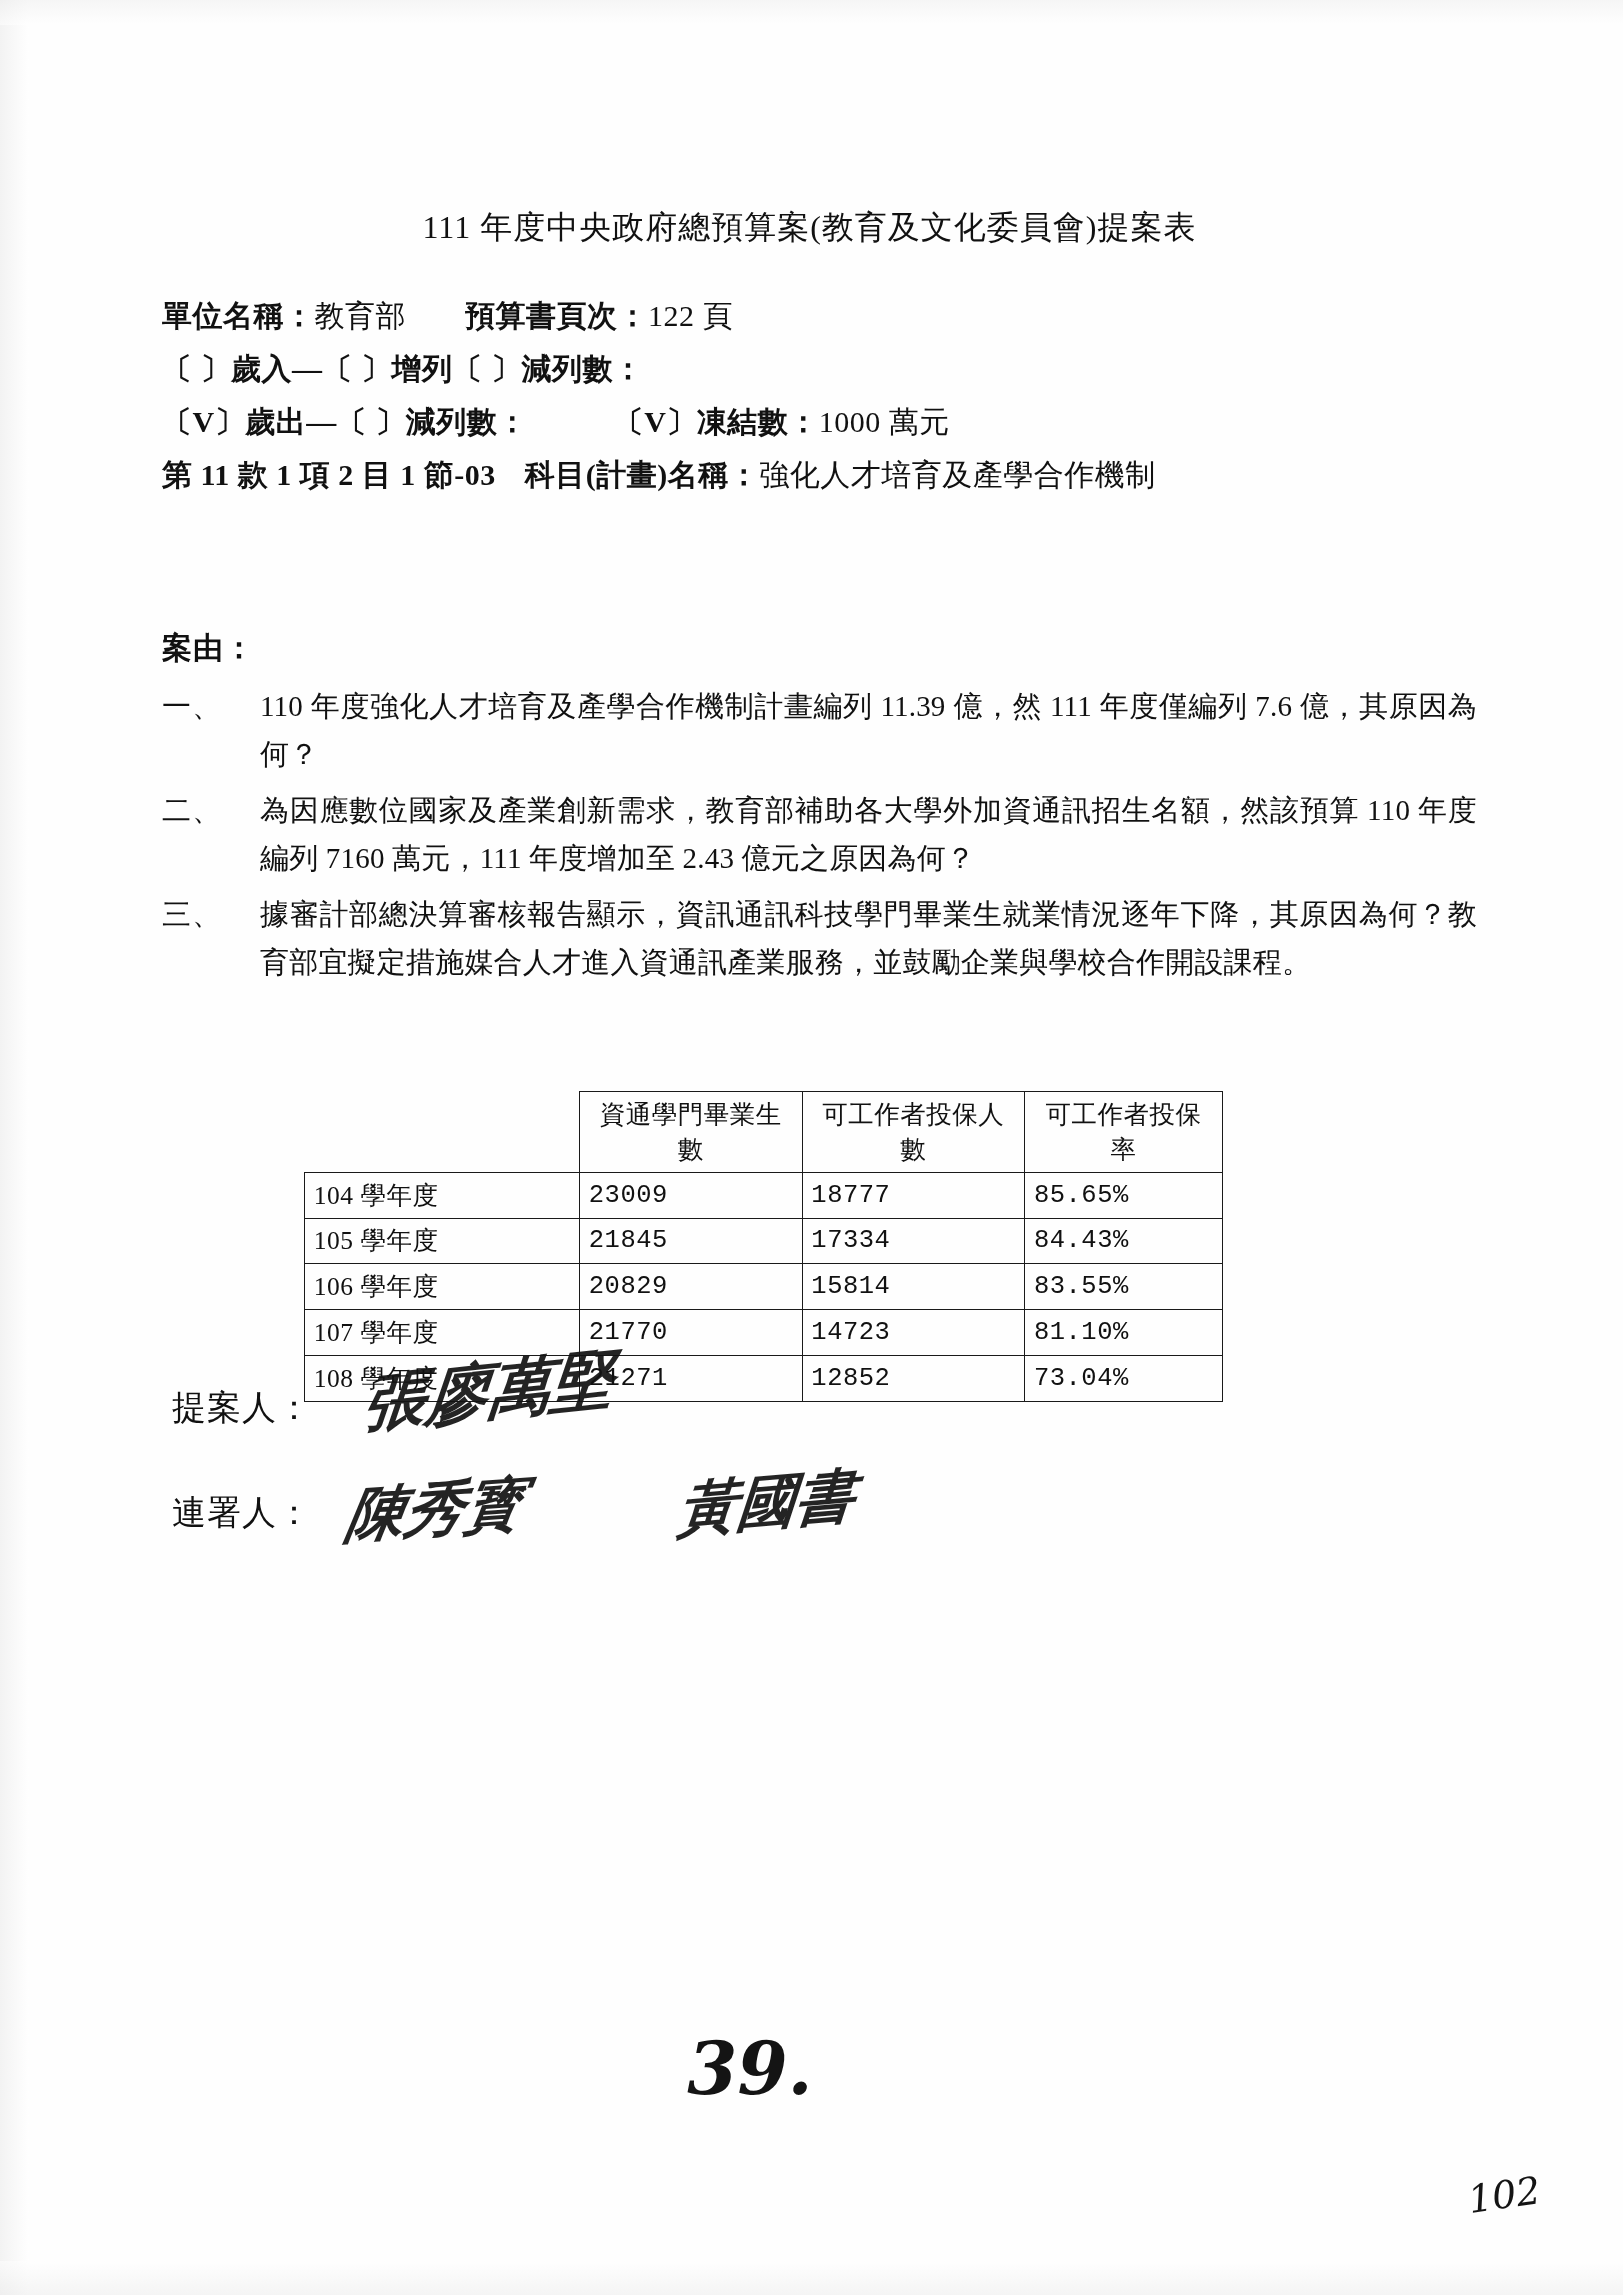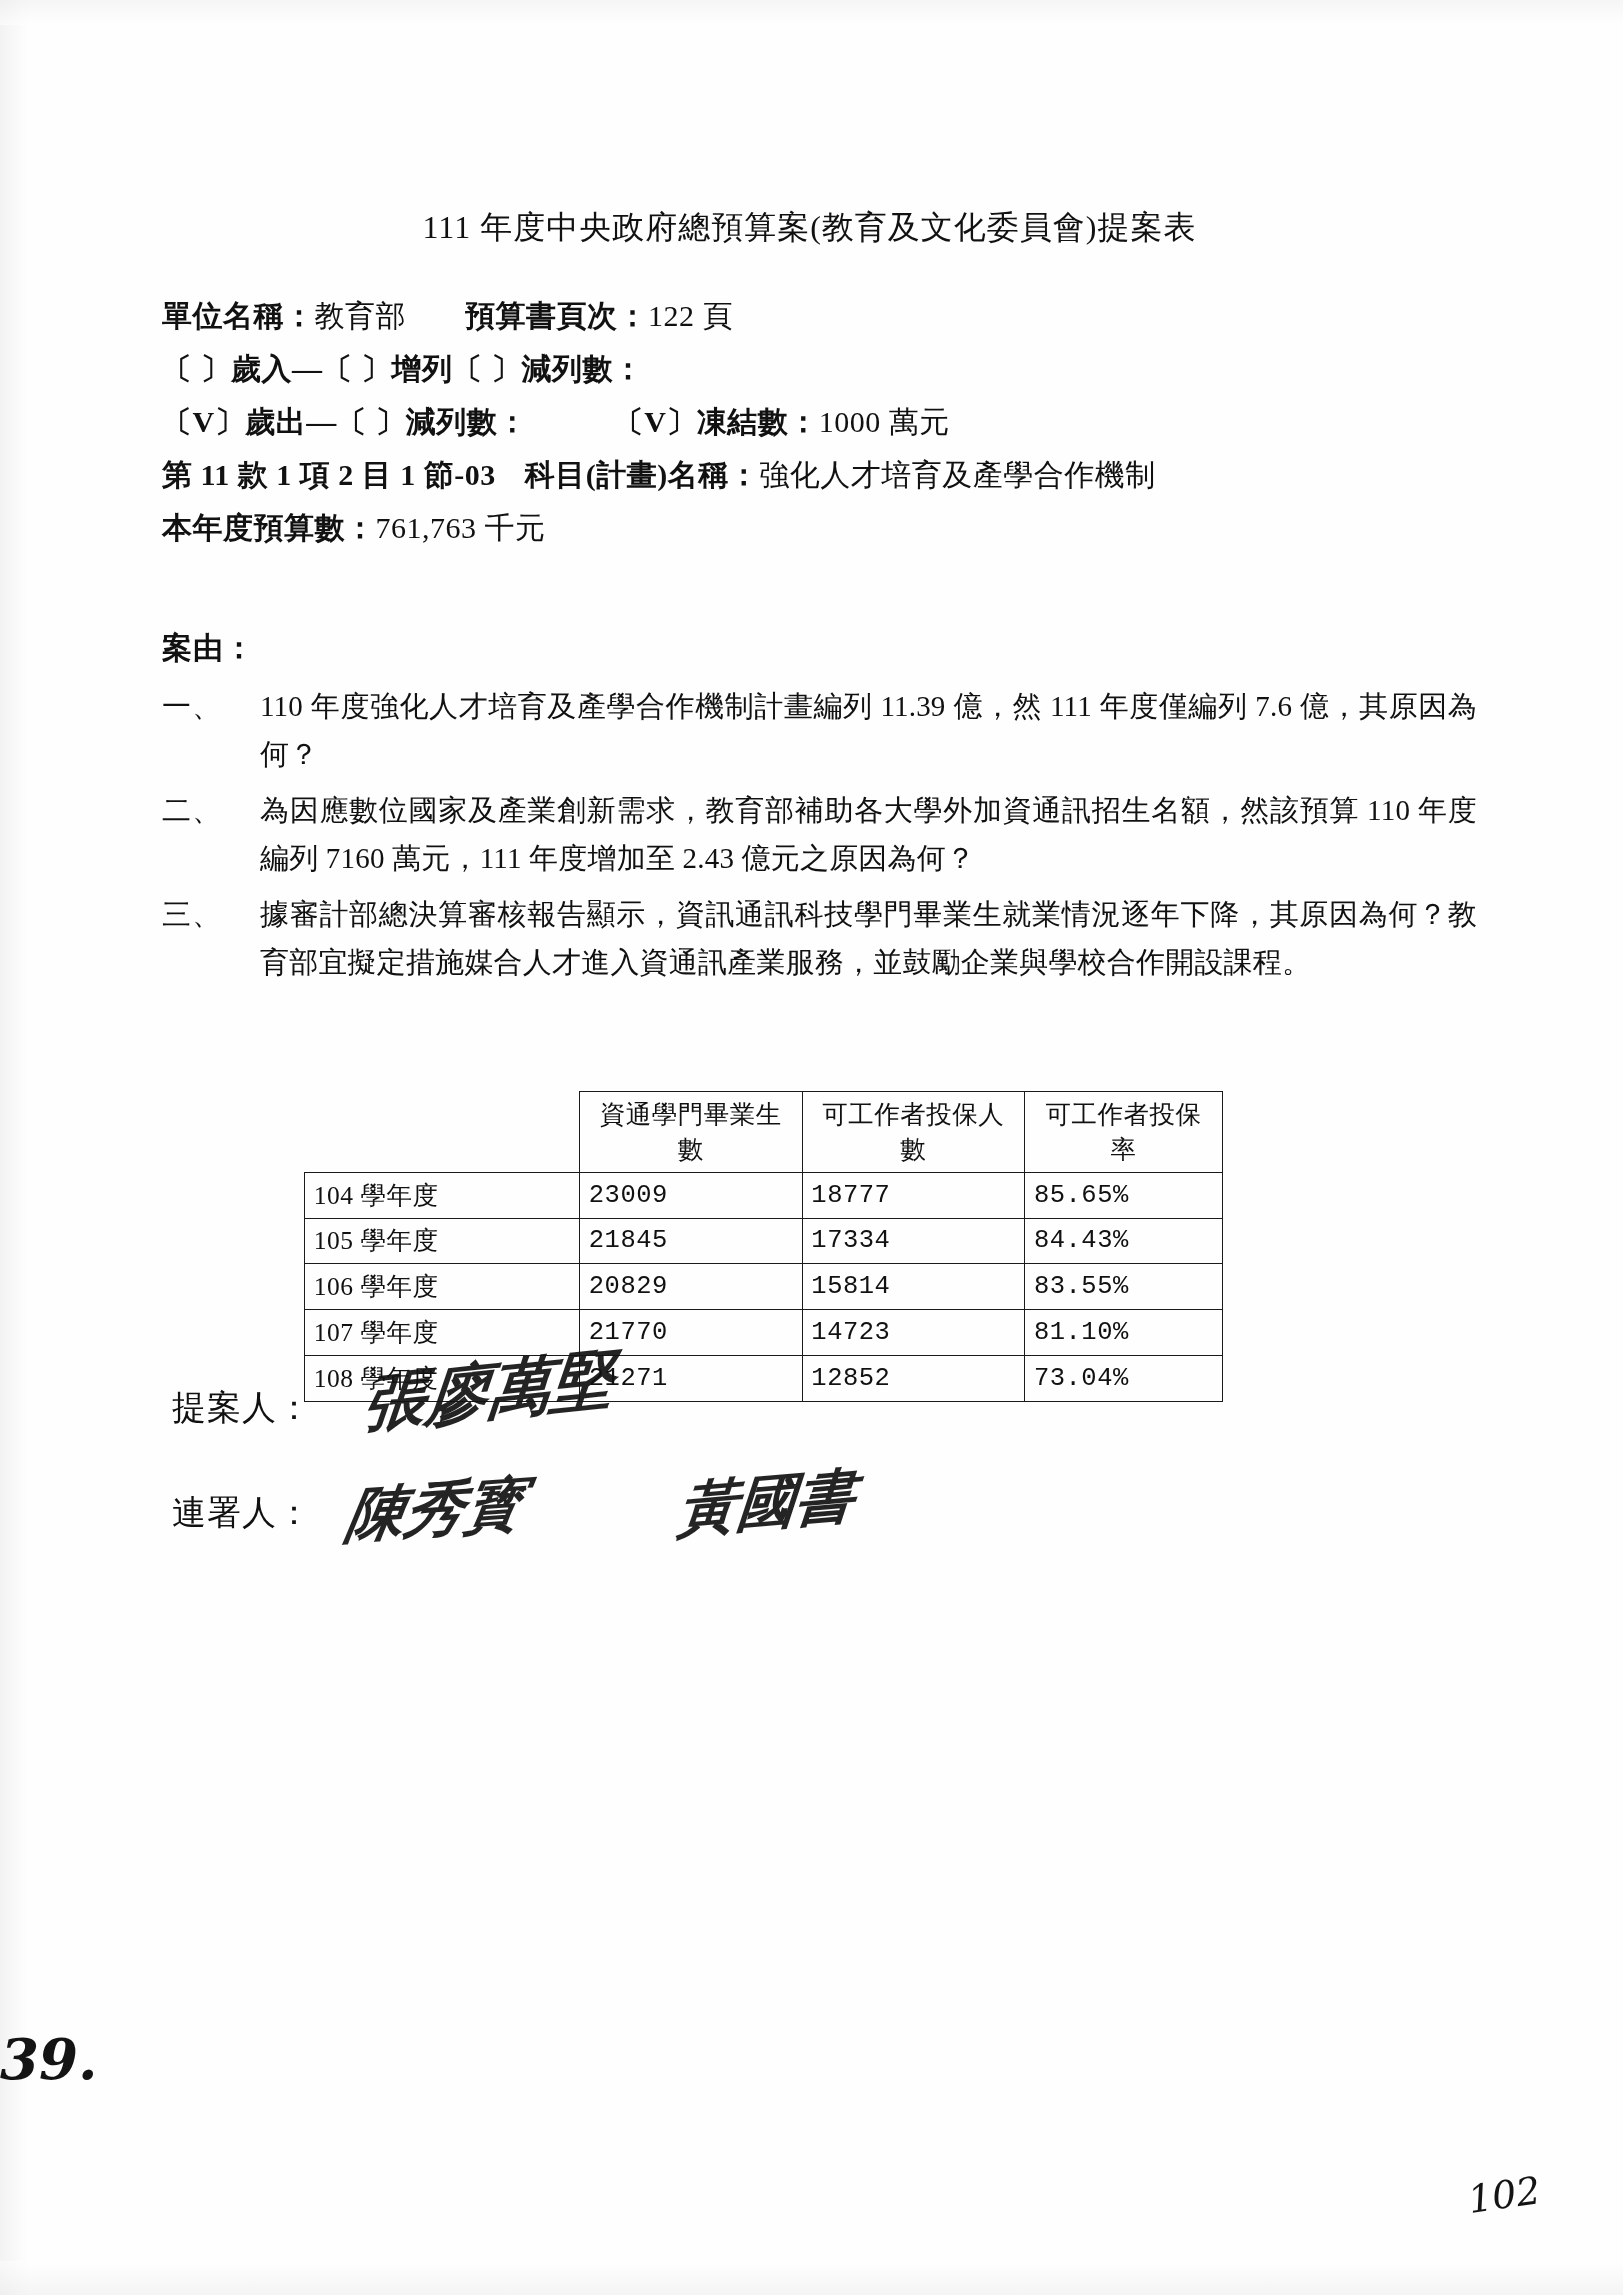--- a/index.html
+++ b/index.html
@@ -180,21 +180,22 @@
     transform-origin: left top;
     white-space: nowrap;
     opacity: .92;
   }
 
   .page-number {
     position: absolute;
     left: 0;
     top: 2026px;
     width: 1500px;
-    font-size: 56px;
+    text-align: center;
+    font-size: 72px;
     font-family: "DejaVu Serif", serif;
     font-style: italic;
     font-weight: 700;
     color: #141414;
   }
   .corner-number {
     position: absolute;
     right: 83px;
     top: 2173px;
     font-size: 38px;
@@ -226,23 +227,20 @@
     </div>
 
     <div class="meta-line">
       <span class="bold">〔V〕歲出—〔 〕減列數：</span><span class="gap-lg"></span><span class="bold">〔V〕凍結數：</span><span>1000 萬元</span>
     </div>
 
     <div class="meta-line">
       <span class="bold">第 11 款 1 項 2 目 1 節-03</span><span class="gap-sm"></span><span class="bold">科目(計畫)名稱：</span><span>強化人才培育及產學合作機制</span>
     </div>
 
-    <div class="meta-line">
-      <span class="bold">本年度預算數：</span><span>761,763 千元</span>
-    </div>
 
   </div>
 
   <div class="section-label">案由：</div>
 
   <div class="items">
     <div class="item">
       <div class="item-marker">一、</div>
       <div class="item-body">110 年度強化人才培育及產學合作機制計畫編列 11.39 億，然 111 年度僅編列 7.6 億，其原因為何？</div>
     </div>

